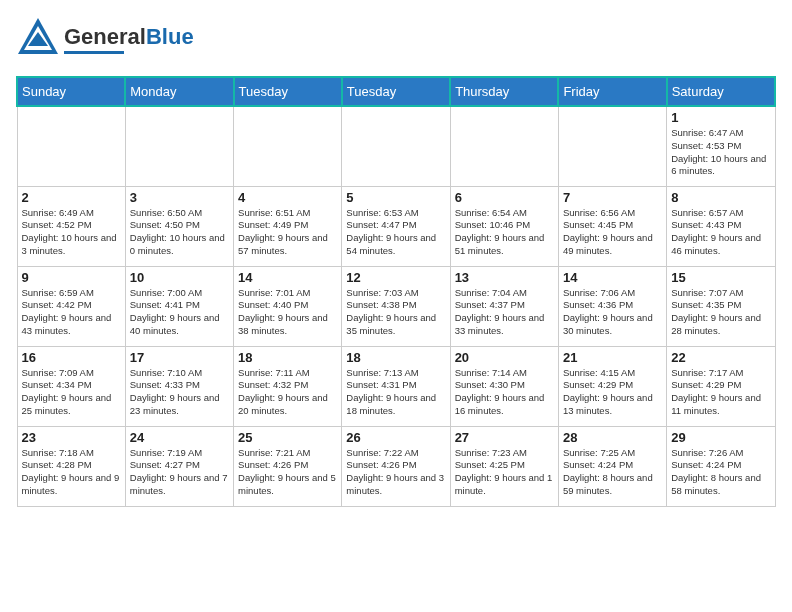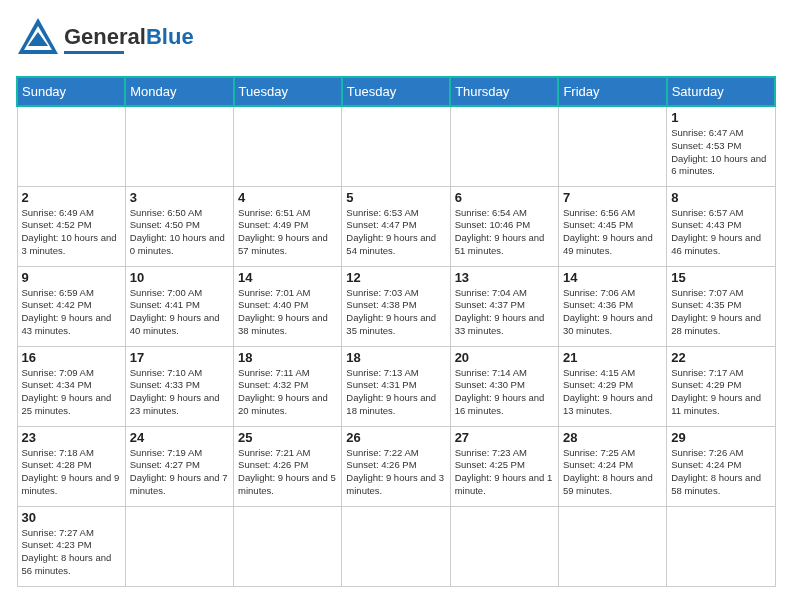--- a/index.html
+++ b/index.html
@@ -322,28 +322,14 @@
 Sunset: 4:24 PM
 Daylight: 8 hours and 59 minutes.</div>
         </td>
         <td>
           <div class="day-number">29</div>
           <div class="day-info">Sunrise: 7:26 AM
 Sunset: 4:24 PM
 Daylight: 8 hours and 58 minutes.</div>
         </td>
       </tr>
-      <tr>
-        <td>
-          <div class="day-number">30</div>
-          <div class="day-info">Sunrise: 7:27 AM
-Sunset: 4:23 PM
-Daylight: 8 hours and 56 minutes.</div>
-        </td>
-        <td class="empty-cell"></td>
-        <td class="empty-cell"></td>
-        <td class="empty-cell"></td>
-        <td class="empty-cell"></td>
-        <td class="empty-cell"></td>
-        <td class="empty-cell"></td>
-      </tr>
     </tbody>
 </table>
 
 </body></html>

